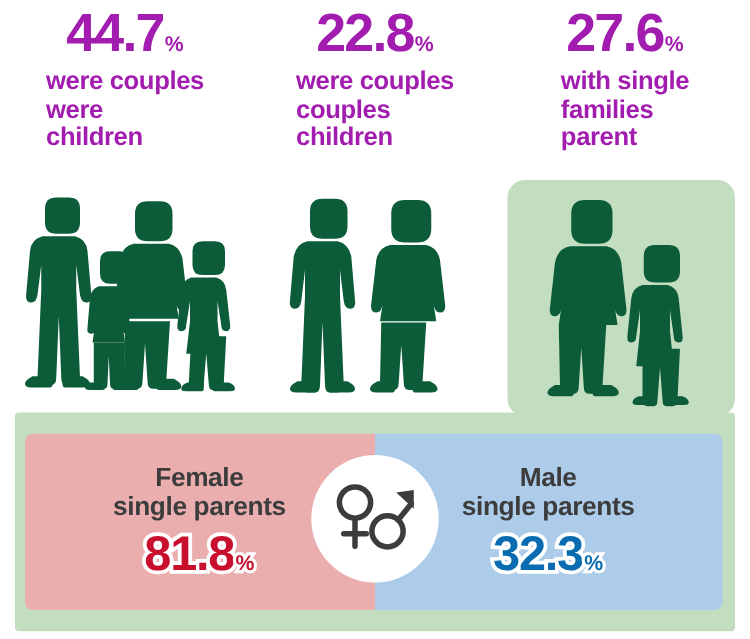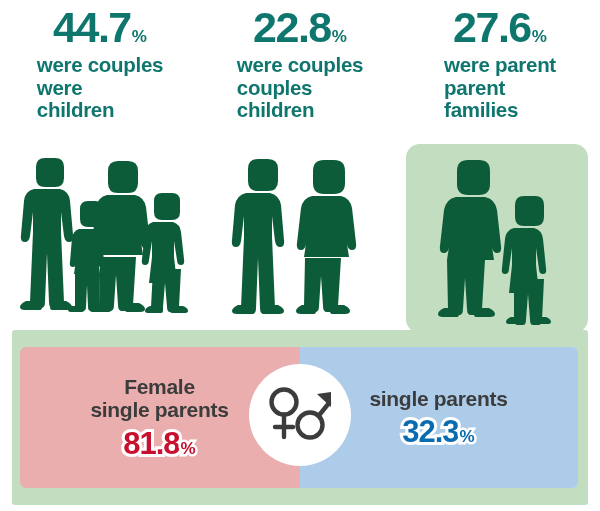--- a/index.html
+++ b/index.html
@@ -32,21 +32,21 @@
 
   
   .stats-row{
     position:absolute;left:0;top:0;width:600px;height:140px;
     display:flex;
   }
   .stat-col{
     flex:1 1 0;
     display:flex;flex-direction:column;align-items:center;
     padding-top:6px;
-    color:#0f766e;
+    color:#a21caf;
   }
   .stat-number-line{
     display:flex;align-items:baseline;justify-content:center;
     line-height:1;
   }
   .stat-number{
     font-size:43px;font-weight:bold;letter-spacing:-1.5px;
   }
   .stat-pct{
     font-size:17px;font-weight:bold;margin-left:1px;
@@ -82,21 +82,21 @@
   .gender-label{
     font-size:21px;font-weight:bold;color:#3c3c3c;
     text-align:center;line-height:1.08;letter-spacing:-0.3px;
   }
   .gender-label span{display:block;}
   .gender-value-line{
     display:flex;align-items:baseline;justify-content:center;
     margin-top:6px;line-height:1;
   }
   .gender-value{
-    font-size:31px;font-weight:bold;letter-spacing:-1px;
+    font-size:39px;font-weight:bold;letter-spacing:-1px;
     -webkit-text-stroke:6px #ffffff;
     paint-order:stroke fill;
   }
   .gender-value-pct{
     font-size:17px;font-weight:bold;
     -webkit-text-stroke:5px #ffffff;
     paint-order:stroke fill;
     margin-left:1px;
   }
   .female .gender-value,.female .gender-value-pct{color:#c8102e;}
@@ -143,23 +143,23 @@
         <span>children</span>
       </div>
     </div>
 
     <div class="stat-col">
       <div class="stat-number-line">
         <span class="stat-number">27.6</span>
         <span class="stat-pct">%</span>
       </div>
       <div class="stat-caption">
-        <span>were parent</span>
+        <span>with single</span>
+        <span>families</span>
         <span>parent</span>
-        <span>families</span>
       </div>
     </div>
 
   </div>
 
   <div class="figures-row">
 
     <div class="fig-group">
       <svg width="185" height="185" viewBox="0 0 185 185" fill="#0d5c39" aria-hidden="true">
 
@@ -243,20 +243,21 @@
         <span>single parents</span>
       </div>
       <div class="gender-value-line">
         <span class="gender-value">81.8</span>
         <span class="gender-value-pct">%</span>
       </div>
     </div>
 
     <div class="gender-side male">
       <div class="gender-label">
+        <span>Male</span>
         <span>single parents</span>
       </div>
       <div class="gender-value-line">
         <span class="gender-value">32.3</span>
         <span class="gender-value-pct">%</span>
       </div>
     </div>
 
   </div>
 

